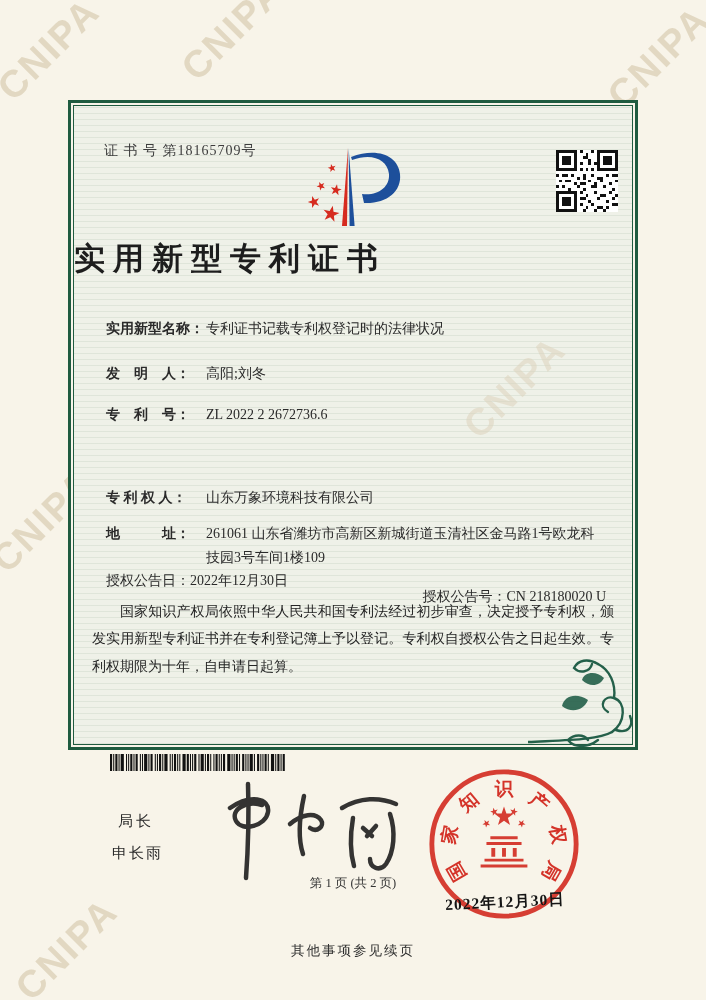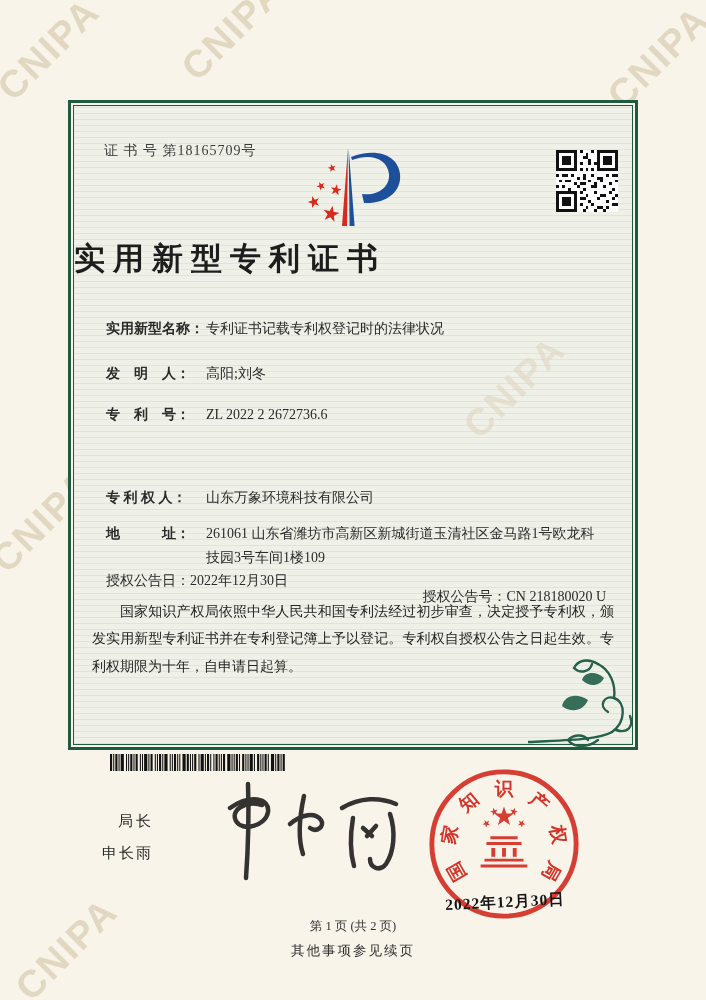--- a/index.html
+++ b/index.html
@@ -37,29 +37,29 @@
   .r1{top:211px} .r2{top:256px} .r3{top:297px} .r4{top:338px} .r5{top:380px} .r6{top:416px}
   .grant { position:absolute; left:32px; top:466px; width:500px; display:flex; font-size:14px;gap:24px; }
   .grant .gright { margin-left:auto;margin-top:16px; }
   .para {
     position:absolute; left:18px; width:522px; font-size:14px; line-height:1.95;
     text-indent:2em; text-align:justify; color:#242424;
   }
   .p1{top:492px} .p2{top:548px}
   .barcode { position:absolute; left:36px; top:648px; }
   .sig-title { position:absolute; left:44px; top:706px; font-size:15px; letter-spacing:3px;text-align:right; }
-  .sig-name  { position:absolute; left:28px; top:738px; font-size:15px; letter-spacing:2px;text-align:right; }
+  .sig-name  { position:absolute; left:38px; top:738px; font-size:15px; letter-spacing:2px;text-align:right; }
   .signature { position:absolute; left:128px; top:668px; }
   .seal { position:absolute; left:352px; top:660px; opacity:.94; }
   .seal-date {
     position:absolute; left:356px; top:786px; width:150px; text-align:center;
     font-size:15.5px; font-weight:600; color:#151515; letter-spacing:1px;
     transform:rotate(-3deg); z-index:4;
   }
-  .pageno { position:absolute; left:0; right:0; top:812px; text-align:center; font-size:12.5px; color:#333; }
+  .pageno { position:absolute; left:0; right:0; top:769px; text-align:center; font-size:12.5px; color:#333; }
   .flourish { position:absolute; right:-6px; bottom:-8px; z-index:4; }
   .note { position:absolute; left:0; right:0; top:942px; text-align:center; font-size:13.5px; color:#2e2e2e; letter-spacing:2px; z-index:2; }
 </style>
 </head>
 <body>
 
 <div class="page">
 
   <div class="wm" style="left:-14px; top:28px;">CNIPA</div>
   <div class="wm" style="left:170px; top:8px;">CNIPA</div>

